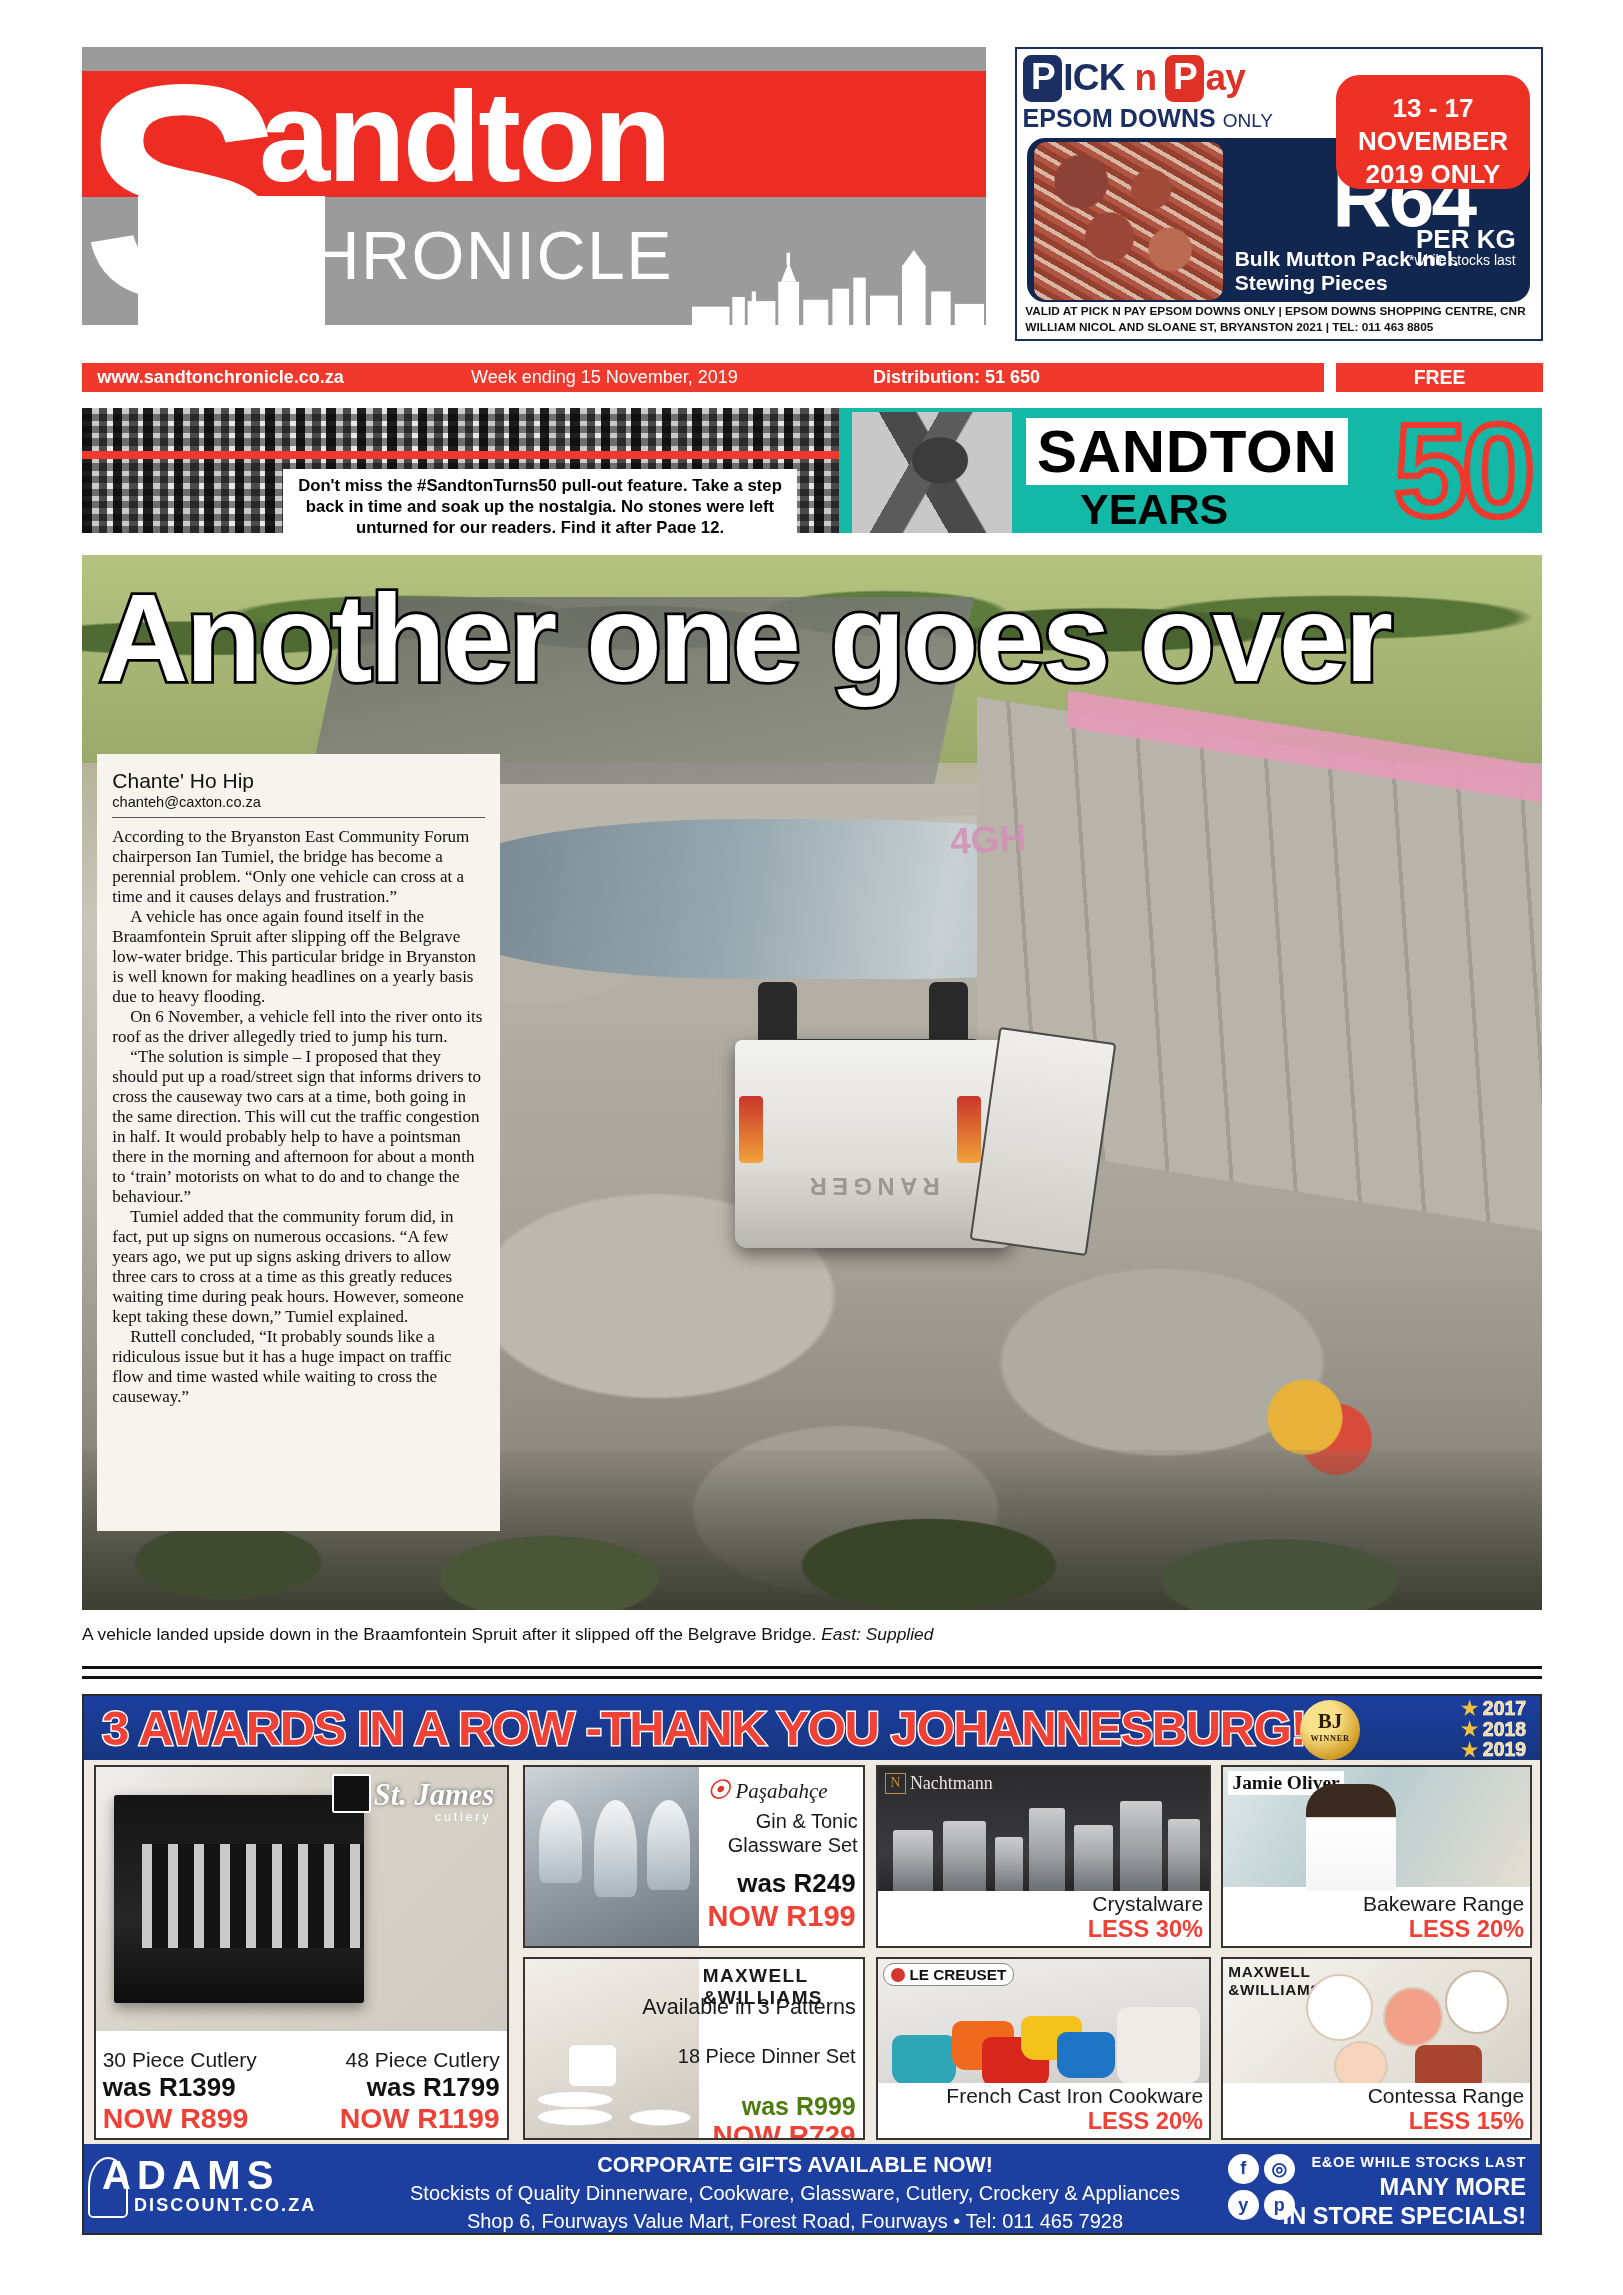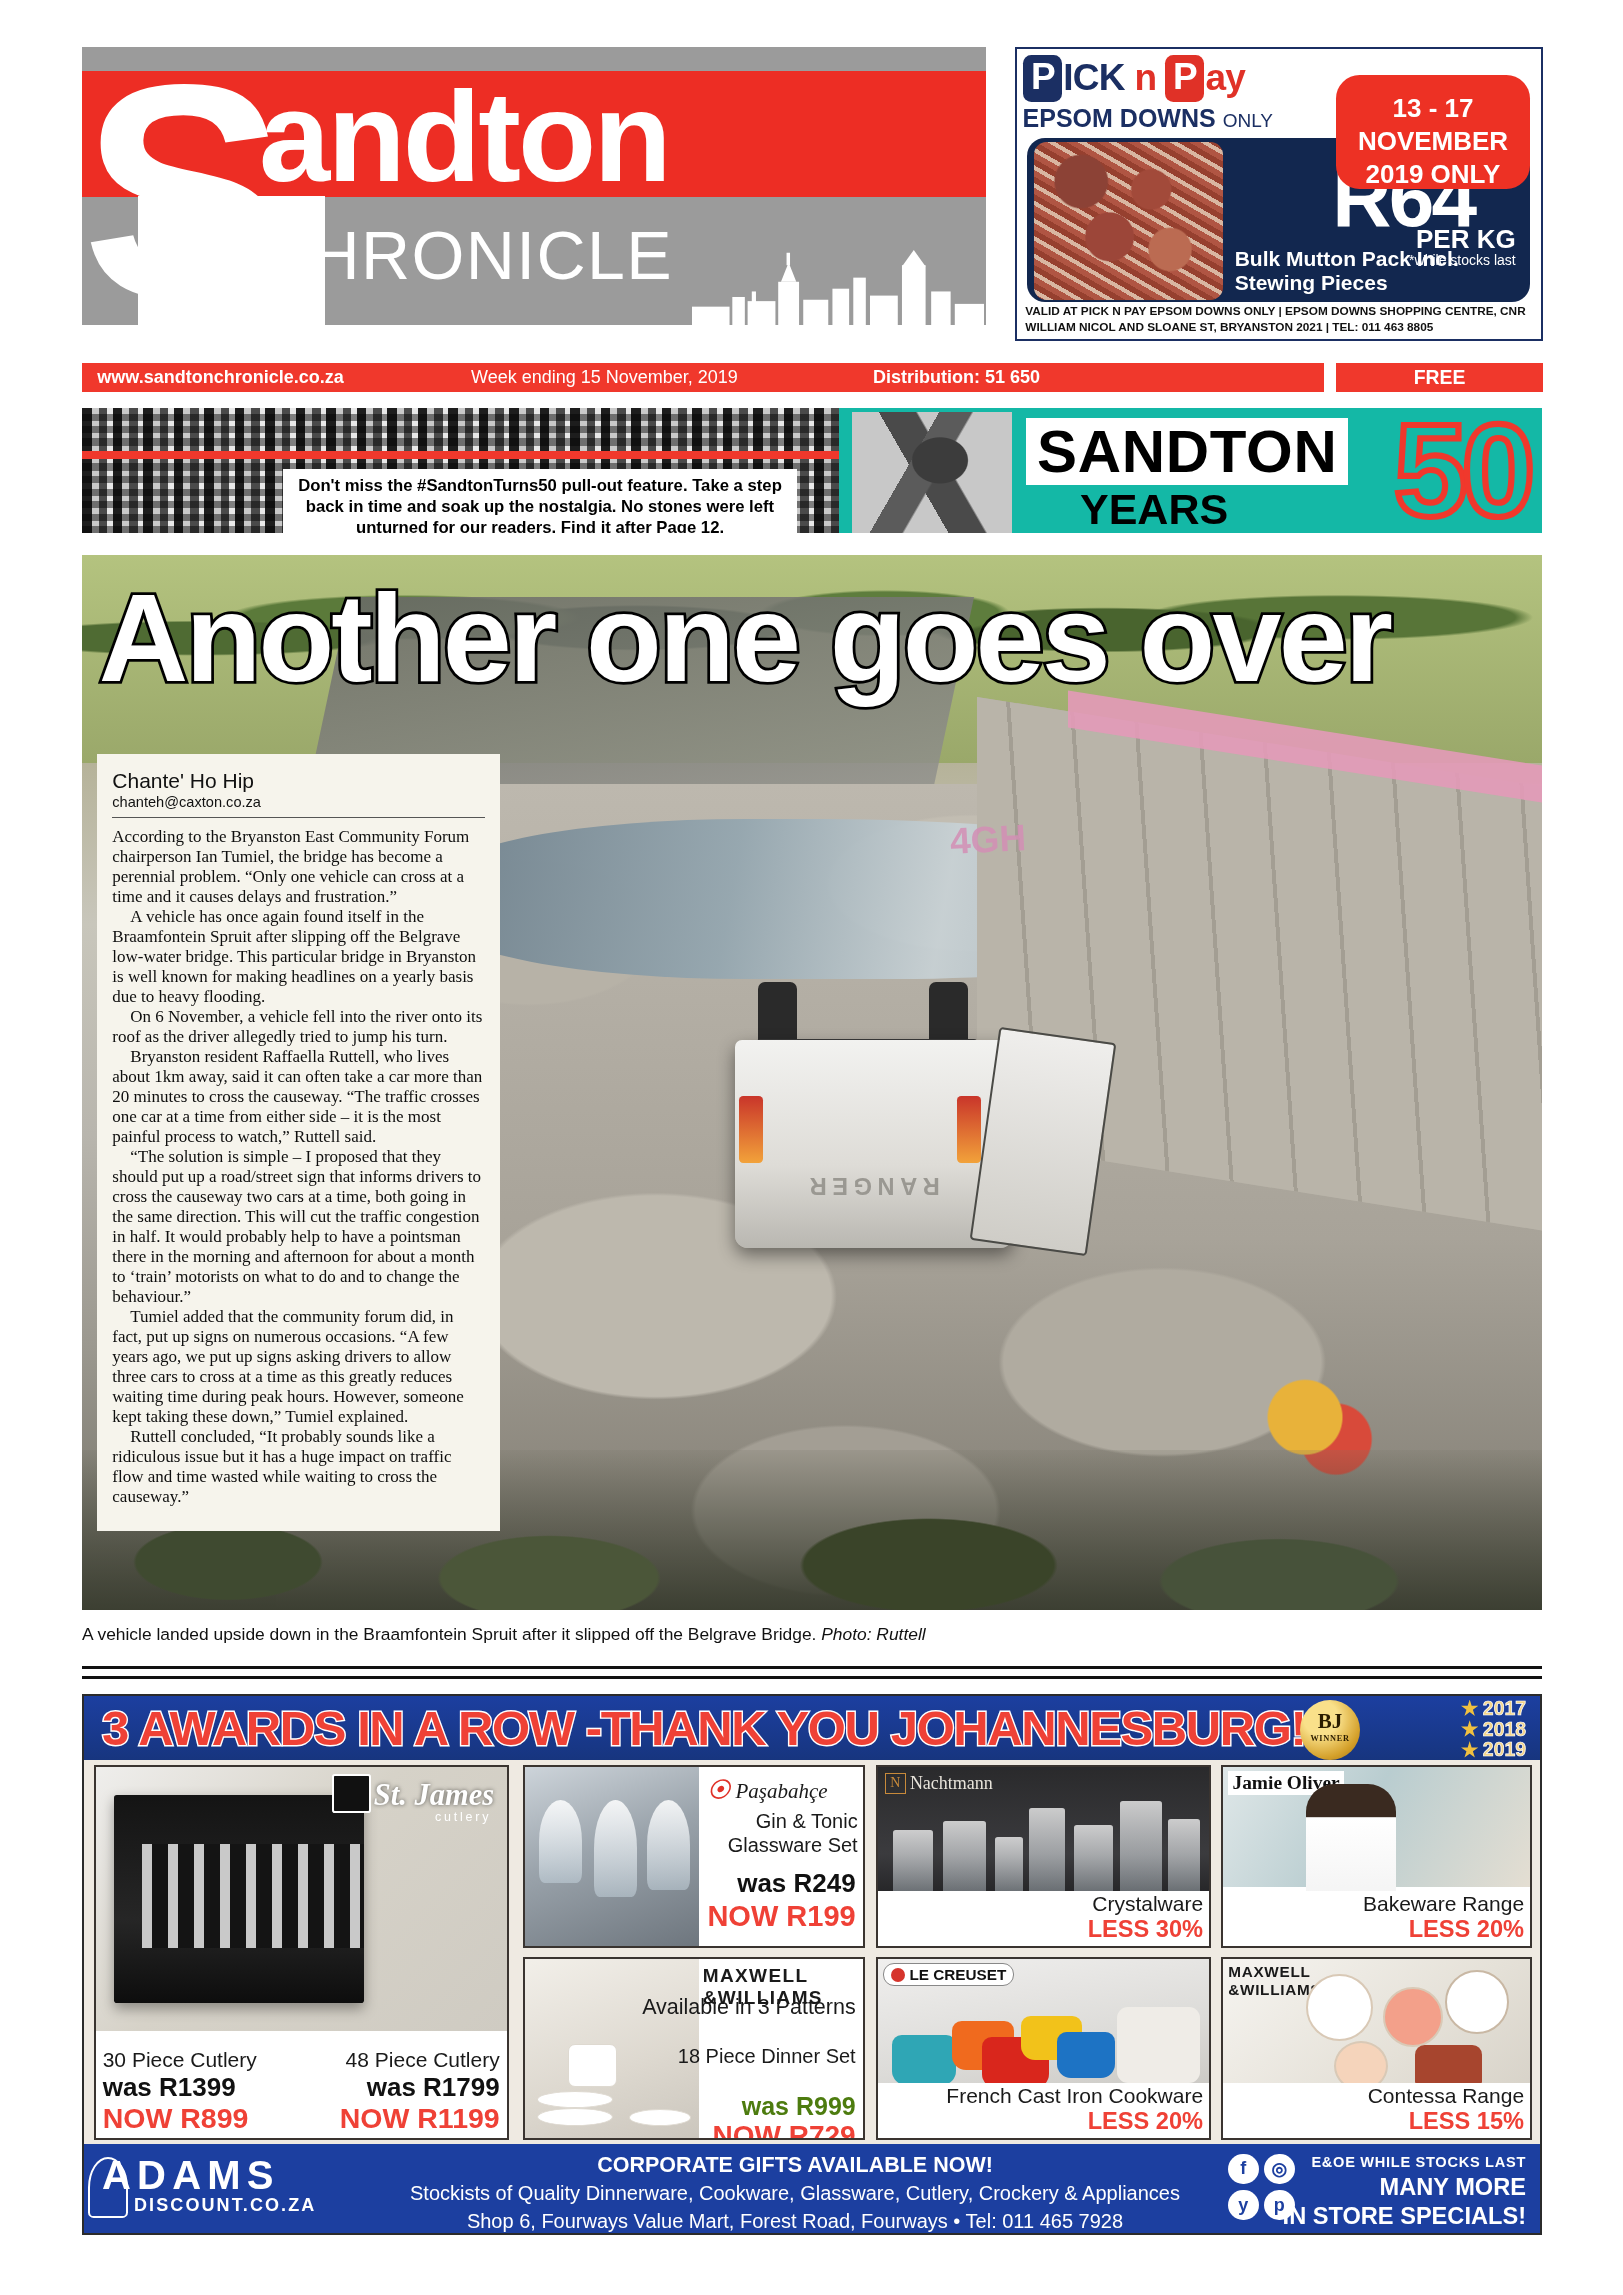--- a/index.html
+++ b/index.html
@@ -843,29 +843,28 @@
     <div class="headline">Another one goes over</div>
   </div>
 
   <div class="article">
     <div class="byline-name">Chante' Ho Hip</div>
     <div class="byline-email">chanteh@caxton.co.za</div>
     <div class="article-body">
       <p>According to the Bryanston East Community Forum chairperson Ian Tumiel, the bridge has become a perennial problem. “Only one vehicle can cross at a time and it causes delays and frustration.”</p>
       <p>A vehicle has once again found itself in the Braamfontein Spruit after slipping off the Belgrave low-water bridge. This particular bridge in Bryanston is well known for making headlines on a yearly basis due to heavy flooding.</p>
       <p>On 6 November, a vehicle fell into the river onto its roof as the driver allegedly tried to jump his turn.</p>
-      <p>Bryanston resident Raffaella Ruttell, who lives about 1km away, said it can often take a car more than 20 minutes to cross the causeway. “The traffic crosses one car at a time from either side – it is the most painful process to watch,” Ruttell said.</p>
       <p>“The solution is simple – I proposed that they should put up a road/street sign that informs drivers to cross the causeway two cars at a time, both going in the same direction. This will cut the traffic congestion in half. It would probably help to have a pointsman there in the morning and afternoon for about a month to ‘train’ motorists on what to do and to change the behaviour.”</p>
       <p>Tumiel added that the community forum did, in fact, put up signs on numerous occasions. “A few years ago, we put up signs asking drivers to allow three cars to cross at a time as this greatly reduces waiting time during peak hours. However, someone kept taking these down,” Tumiel explained.</p>
       <p>Ruttell concluded, “It probably sounds like a ridiculous issue but it has a huge impact on traffic flow and time wasted while waiting to cross the causeway.”</p>
     </div>
   </div>
 
   <div class="caption">
-    <span>A vehicle landed upside down in the Braamfontein Spruit after it slipped off the Belgrave Bridge. </span><span class="credit">Photo: Ruttell</span>
+    <span>A vehicle landed upside down in the Braamfontein Spruit after it slipped off the Belgrave Bridge. </span><span class="credit">East: Supplied</span>
   </div>
   <div class="rule-top"></div>
   <div class="rule-bot"></div>
 
   <div class="adams">
     <div class="adams-banner">
       <div class="adams-banner-text">3 AWARDS IN A ROW -THANK YOU JOHANNESBURG!</div>
       <div class="bj-badge">
         <span>BJ</span>
         <span class="win">WINNER</span>

